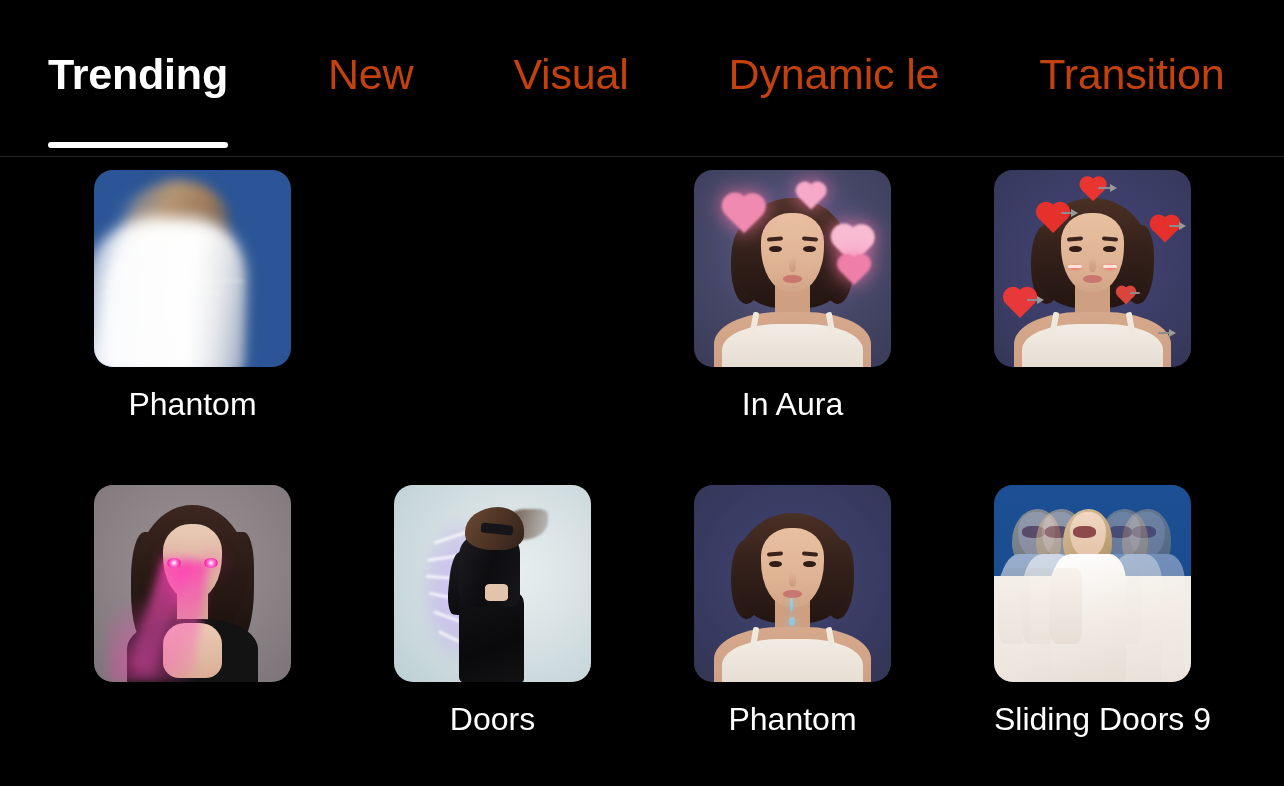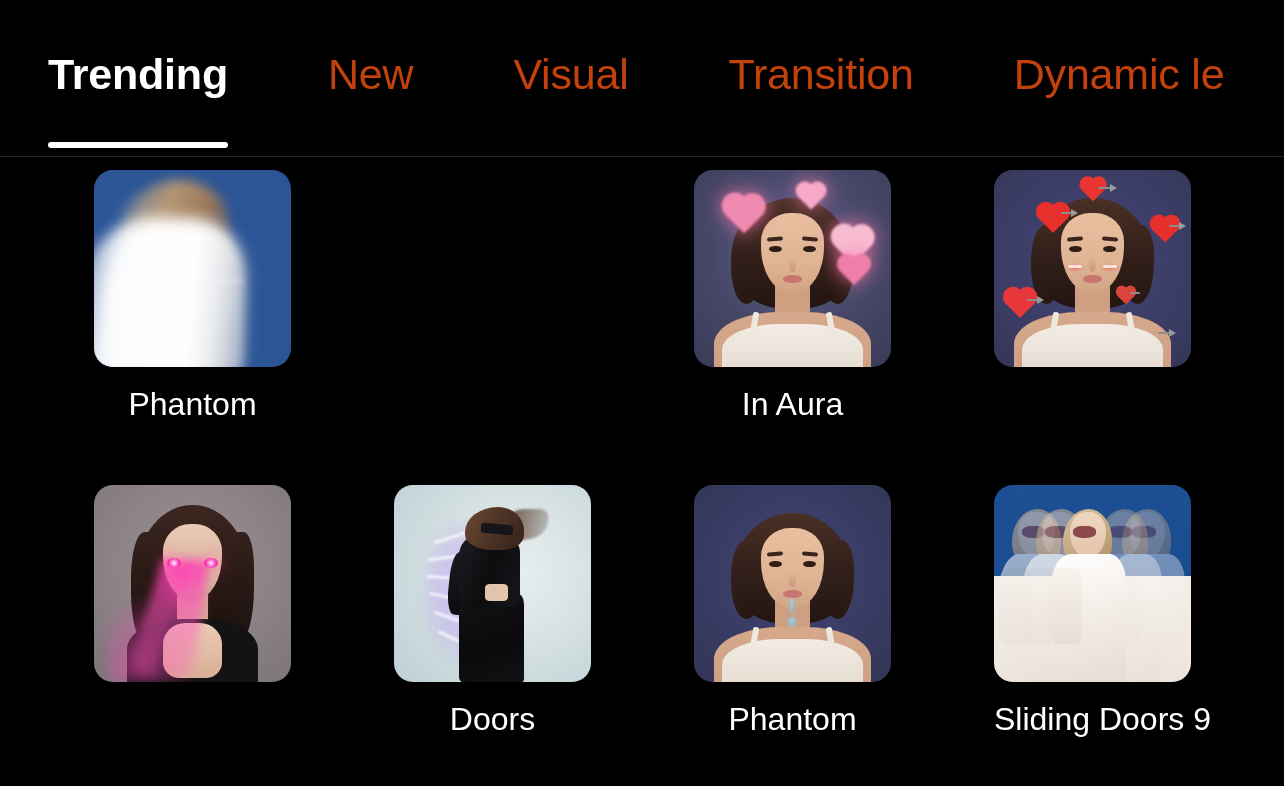--- a/index.html
+++ b/index.html
@@ -584,26 +584,26 @@
         <span class="tab-label">New</span>
         <span class="tab-underline"></span>
       </div>
 
       <div class="tab">
         <span class="tab-label">Visual</span>
         <span class="tab-underline"></span>
       </div>
 
       <div class="tab">
+        <span class="tab-label">Dynamic le</span>
+        <span class="tab-underline"></span>
+      </div>
+
+      <div class="tab">
         <span class="tab-label">Transition</span>
-        <span class="tab-underline"></span>
-      </div>
-
-      <div class="tab">
-        <span class="tab-label">Dynamic le</span>
         <span class="tab-underline"></span>
       </div>
 
     </div>
     <div class="tabbar-divider"></div>
   </div>
 
   <div class="grid">
 
     <div class="row">

